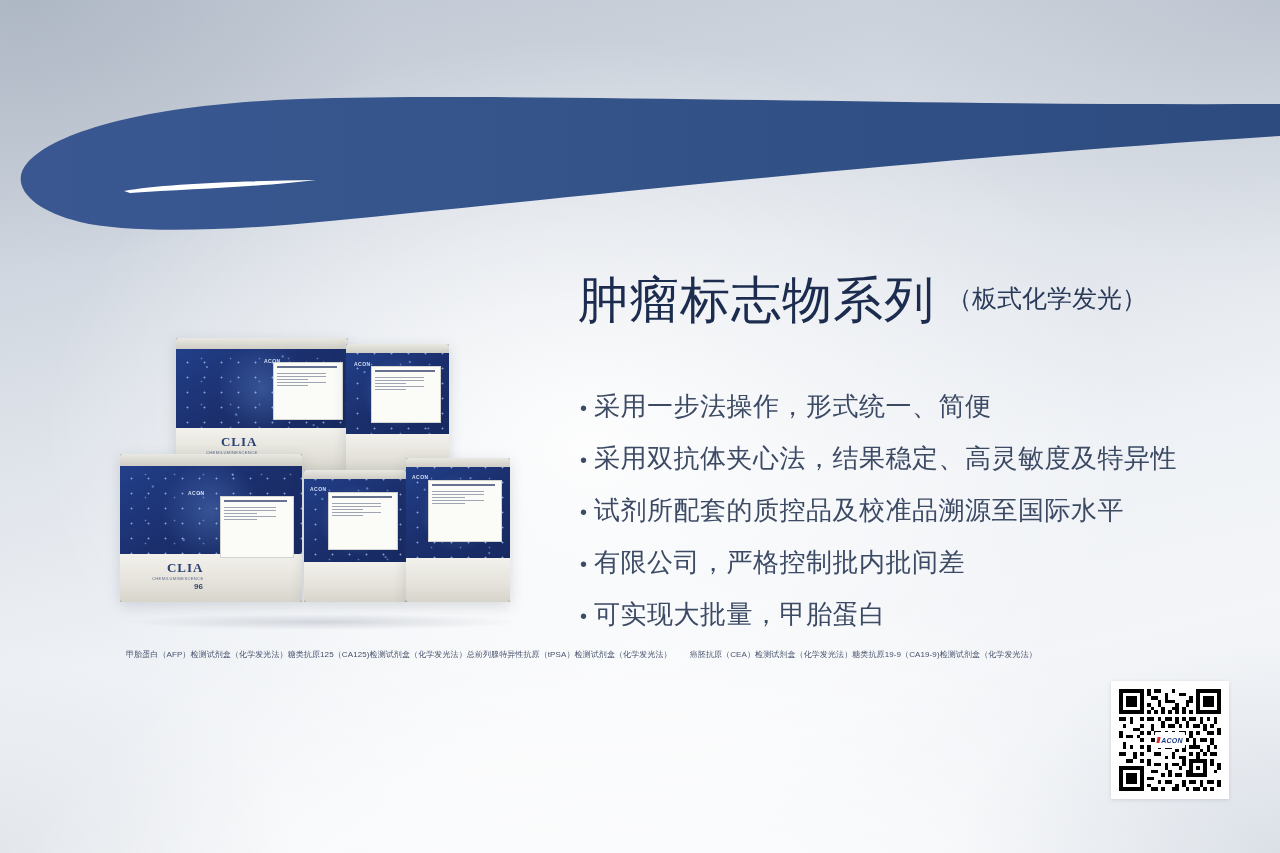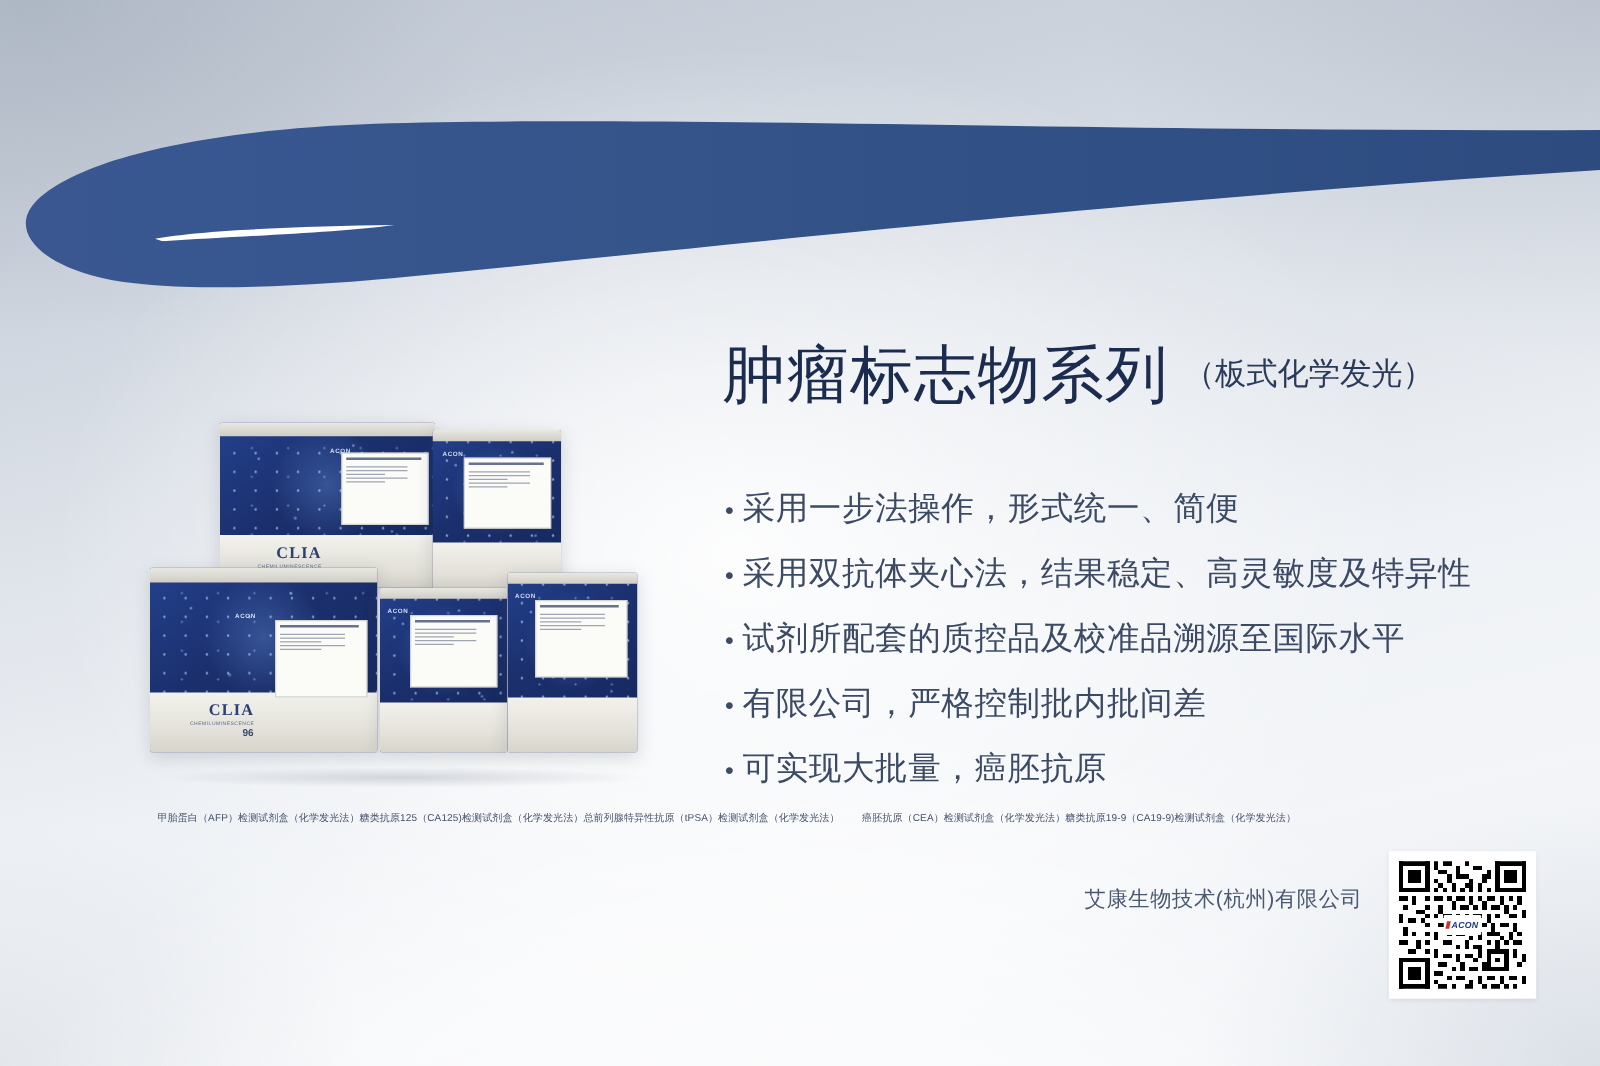--- a/index.html
+++ b/index.html
@@ -356,21 +356,21 @@
     <div class="bullet">
       <span class="bullet-dot">•</span>
       <span class="bullet-text">试剂所配套的质控品及校准品溯源至国际水平</span>
     </div>
     <div class="bullet">
       <span class="bullet-dot">•</span>
       <span class="bullet-text">有限公司，严格控制批内批间差</span>
     </div>
     <div class="bullet">
       <span class="bullet-dot">•</span>
-      <span class="bullet-text">可实现大批量，癌胚抗原</span>
+      <span class="bullet-text">可实现大批量，甲胎蛋白</span>
     </div>
   </div>
 
   <div class="product-photo">
 
     <div class="kit-box" style="left:58px; top:8px; width:172px; height:132px;">
       <div class="kit-front"></div>
       <div class="kit-stars"></div>
       <div class="kit-top" style="height:11px;"></div>
       <div class="kit-base" style="height:42px;"></div>
@@ -472,21 +472,20 @@
       <div class="product-item">糖类抗原125（CA125)检测试剂盒（化学发光法）</div>
       <div class="product-item">总前列腺特异性抗原（tPSA）检测试剂盒（化学发光法）</div>
     </div>
     <div class="product-col">
       <div class="product-item">癌胚抗原（CEA）检测试剂盒（化学发光法）</div>
       <div class="product-item">糖类抗原19-9（CA19-9)检测试剂盒（化学发光法）</div>
     </div>
   </div>
 
   <div class="company">
-    <div class="company-name">艾康生物技术(杭州)有限公司</div>
   </div>
 
   <div class="qr-card">
     <svg class="qr-inner" viewBox="0 0 29 29" shape-rendering="crispEdges" xmlns="http://www.w3.org/2000/svg">
       <rect width="29" height="29" fill="#ffffff"></rect>
       <g fill="#000000">
 
         <rect x="0" y="0" width="7" height="1"></rect>
           <rect x="0" y="6" width="7" height="1"></rect>
         <rect x="0" y="0" width="1" height="7"></rect>

